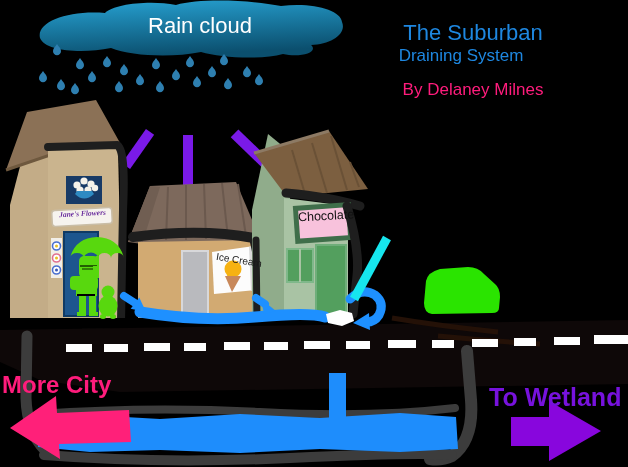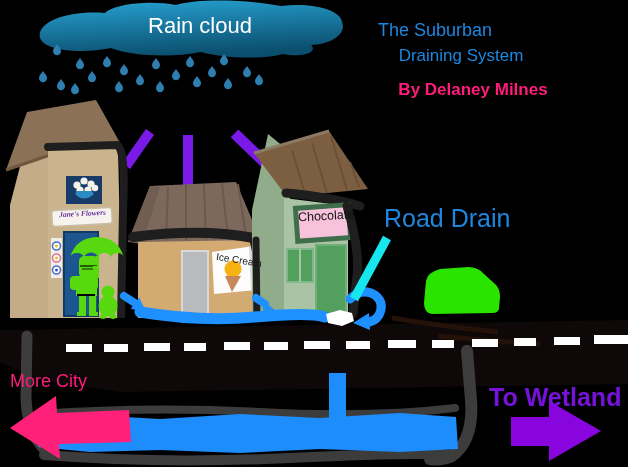--- a/index.html
+++ b/index.html
@@ -4,25 +4,25 @@
 <style>
   html,body{margin:0;padding:0;background:#000;}
   #stage{
     position:relative;width:628px;height:467px;overflow:hidden;
     background:var(--background,#000);
     font-family:"Liberation Sans", sans-serif;
   }
   #art{position:absolute;left:0;top:0;}
   .lbl{position:absolute;white-space:nowrap;line-height:1.1;}
   #rain-cloud-label{left:140px;top:14px;width:120px;text-align:center;font-size:22px;color:#fff;}
-  #title-line1{left:378px;top:21px;width:190px;font-size:18px;color:var(--title-blue);}
+  #title-line1{left:378px;top:21px;width:190px;text-align:center;font-size:22px;color:var(--title-blue);}
   #title-line2{left:366px;top:47px;width:190px;text-align:center;font-size:17px;color:var(--title-blue);}
-  #byline{left:378px;top:81px;width:190px;text-align:center;font-size:17px;font-weight:bold;color:var(--byline-pink);}
+  #byline{left:378px;top:81px;width:190px;text-align:center;font-size:17px;font-weight:normal;color:var(--byline-pink);}
   #road-drain-label{left:384px;top:205px;font-size:25px;color:var(--title-blue);}
-  #more-city-label{left:10px;top:372px;font-size:18px;font-weight:normal;color:var(--byline-pink);}
+  #more-city-label{left:2px;top:372px;font-size:24px;font-weight:bold;color:var(--byline-pink);}
   #to-wetland-label{left:489px;top:384px;font-size:25px;font-weight:bold;color:var(--label-purple);}
   #underground-label{left:155px;top:420px;width:220px;text-align:center;font-size:21px;color:#0a0a0a;}
   #janes-sign-text{left:54px;top:210px;width:57px;text-align:center;font-size:7.5px;font-weight:bold;font-style:italic;
     color:#6b2f9e;font-family:"Liberation Serif",serif;transform:rotate(-3deg);}
   #icecream-sign-text{left:216px;top:254px;width:40px;text-align:center;font-size:10px;color:#1a1a1a;transform:rotate(9deg);}
   #chocolate-sign-text{left:298px;top:210px;width:52px;text-align:center;font-size:12.5px;color:#111;transform:rotate(-3deg);}
   .water{fill:none;stroke:var(--water-blue);stroke-linecap:round;}
   .gray-pipe{fill:none;stroke:#3c3c3c;stroke-linecap:round;}
   .trim{fill:none;stroke:#1e1e1e;stroke-linecap:round;}
 </style>
@@ -218,19 +218,18 @@
   </g>
 
   <polygon points="10,428 56,396 57,413 129,410 131,442 59,444 60,459" style="fill:var(--pink-arrow)"></polygon>
   <polygon points="601,431 549,401 549,417 511,417 511,446 549,446 549,461" style="fill:var(--purple-arrow)"></polygon>
 </svg>
 
   <div class="lbl" id="rain-cloud-label">Rain cloud</div>
   <div class="lbl" id="title-line1">The Suburban</div>
   <div class="lbl" id="title-line2">Draining System</div>
   <div class="lbl" id="byline">By Delaney Milnes</div>
-  <div class="lbl" id="road-drain-label">Road Drain</div>
   <div class="lbl" id="more-city-label">More City</div>
   <div class="lbl" id="to-wetland-label">To Wetland</div>
   <div class="lbl" id="janes-sign-text">Jane's Flowers</div>
   <div class="lbl" id="icecream-sign-text">Ice Cream</div>
   <div class="lbl" id="chocolate-sign-text">Chocolate</div>
 </div>
 
 </body></html>

